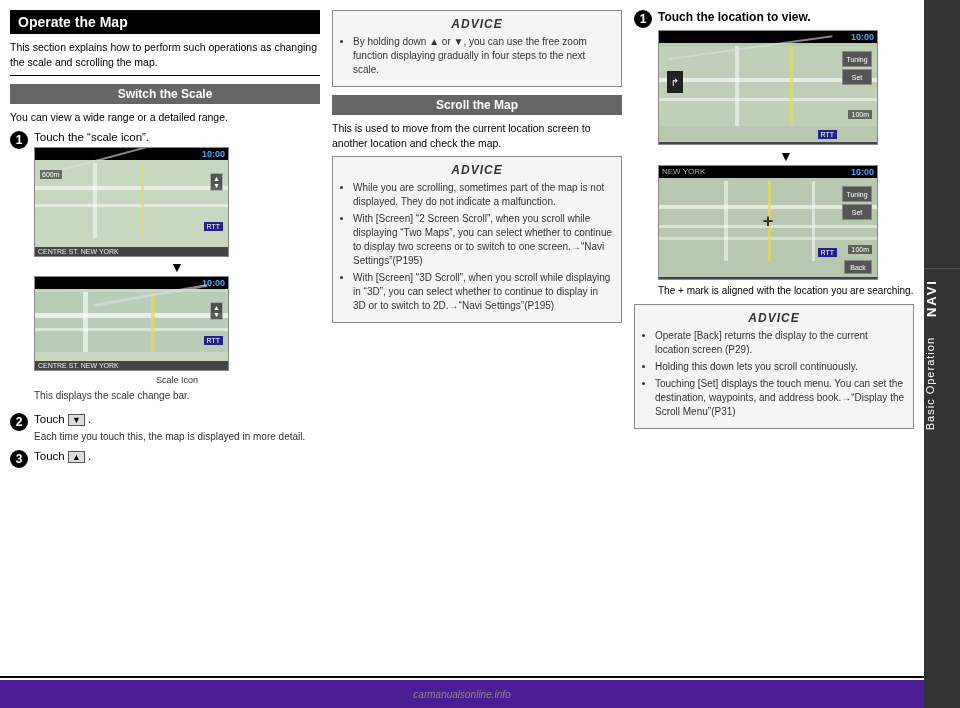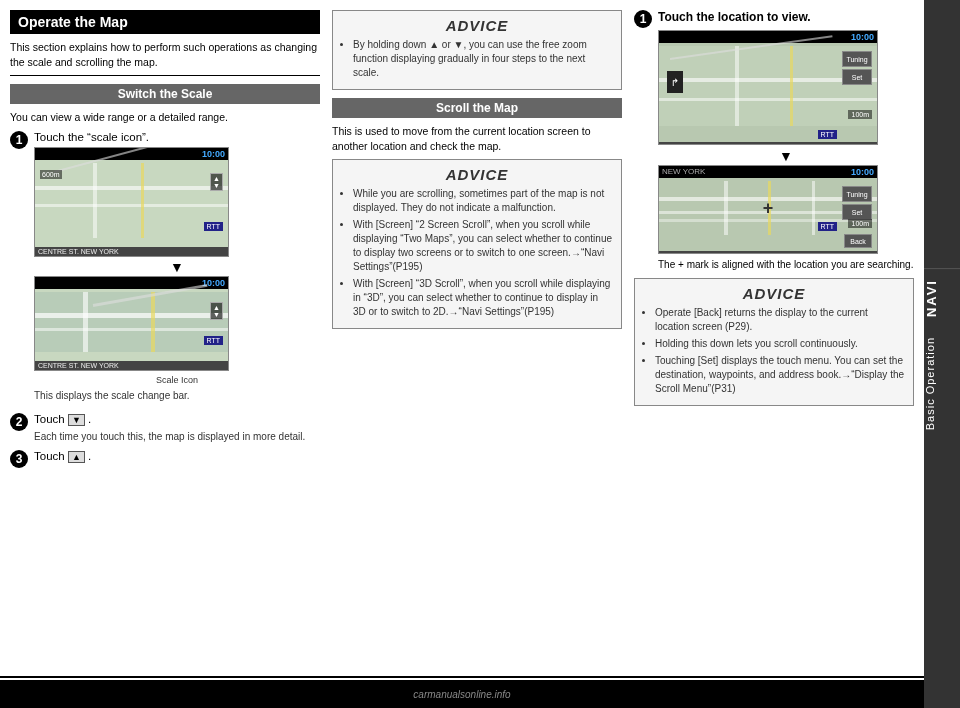--- a/index.html
+++ b/index.html
@@ -276,21 +276,21 @@
 
     
     .advice-box {
       border: 1px solid #888;
       background: #f5f5f5;
       padding: 6px 8px;
       margin-bottom: 8px;
     }
 
     .advice-title {
-      font-size: 15px;
+      font-size: 12px;
       font-weight: bold;
       font-style: italic;
       color: #333;
       margin-bottom: 4px;
       text-align: center;
       text-transform: uppercase;
       letter-spacing: 1px;
     }
 
     .advice-text {
@@ -338,21 +338,21 @@
       height: 115px;
       background: #b8c8b0;
       border: 1px solid #888;
       position: relative;
       margin-bottom: 4px;
       overflow: hidden;
     }
 
     .map-right-2 {
       width: 220px;
-      height: 89px;
+      height: 115px;
       background: #b8c8b0;
       border: 1px solid #888;
       position: relative;
       margin-bottom: 4px;
       overflow: hidden;
     }
 
     .map-right-controls {
       position: absolute;
       right: 5px;
@@ -400,21 +400,21 @@
       margin-bottom: 6px;
     }
 
     
     .watermark {
       position: absolute;
       bottom: 0;
       left: 0;
       right: 36px;
       height: 28px;
-      background: #000000;
+      background: #4c1d95;
       display: flex;
       align-items: center;
       justify-content: center;
     }
 
     .watermark-text {
       font-size: 10px;
       color: #888;
       font-style: italic;
     }

